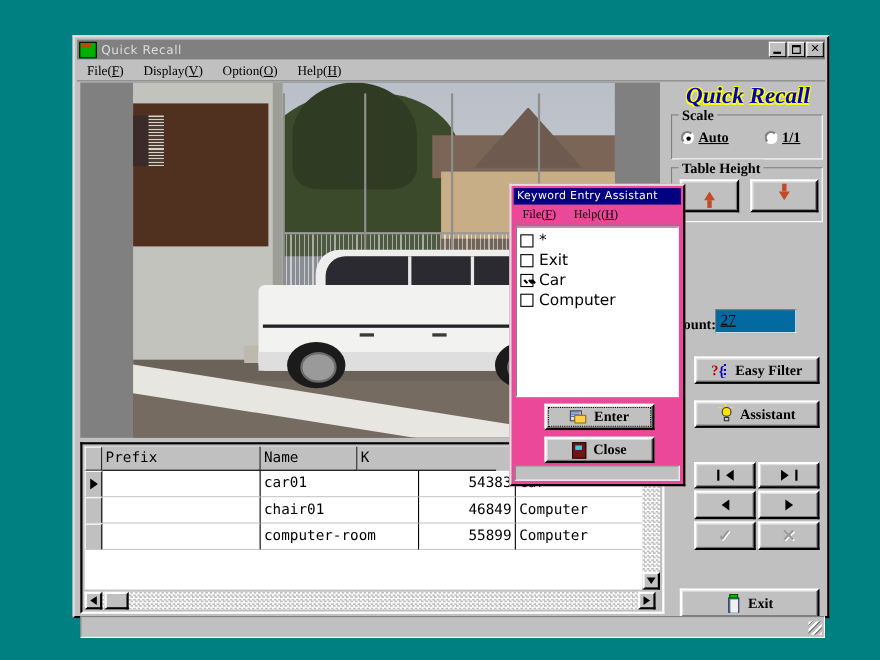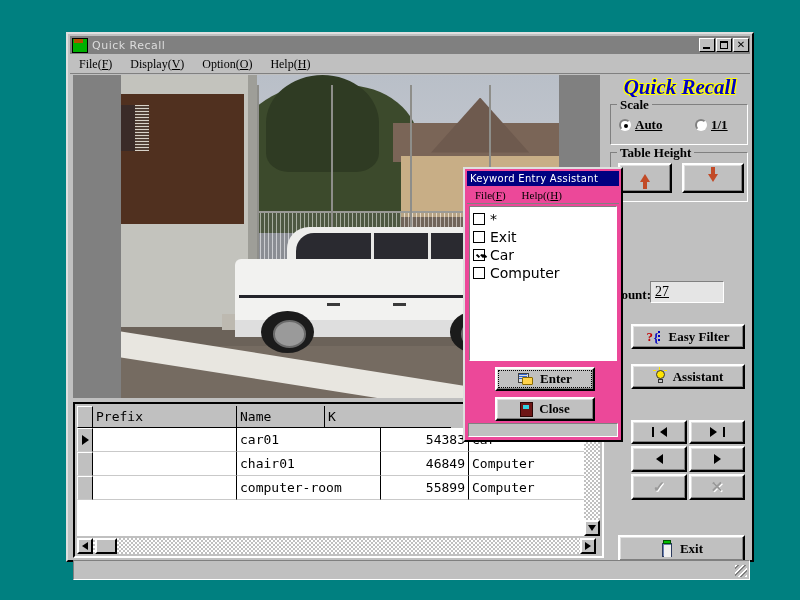--- a/index.html
+++ b/index.html
@@ -140,21 +140,21 @@
   .arrow-up{width:0;height:0;border-left:5px solid transparent;border-right:5px solid transparent;border-bottom:8px solid #c24a26;position:relative;}
   .arrow-up:after{content:"";position:absolute;left:-2px;top:8px;width:4px;height:7px;background:#c24a26;}
   .arrow-dn{width:0;height:0;border-left:5px solid transparent;border-right:5px solid transparent;border-top:8px solid #c24a26;position:relative;}
   .arrow-dn:after{content:"";position:absolute;left:-2px;top:-15px;width:4px;height:7px;background:#c24a26;}
   .tri-l{width:0;height:0;border-top:5px solid transparent;border-bottom:5px solid transparent;border-right:7px solid #000;}
   .tri-r{width:0;height:0;border-top:5px solid transparent;border-bottom:5px solid transparent;border-left:7px solid #000;}
   .bar-v{width:2px;height:10px;background:#000;}
   .check-dis{font-size:15px;color:#9a9a9a;text-shadow:1px 1px 0 #fff;}
 
   #count-label{position:absolute;left:8px;top:212px;font-family:"Liberation Serif",serif;font-weight:bold;font-size:13px;}
-  #count-box{position:absolute;left:46px;top:206px;width:74px;height:22px;background:#e5e5e5;box-sizing:border-box;
+  #count-box{position:absolute;left:46px;top:206px;width:74px;height:22px;background:#0369a1;box-sizing:border-box;
      display:flex;align-items:center;padding-left:4px;font-family:"Liberation Serif",serif;font-size:14px;text-decoration:underline;}
 
   .icon-filter{position:relative;width:16px;height:14px;flex:none;}
   .icon-filter .q{position:absolute;left:0;top:-1px;font-size:13px;color:#c00000;font-weight:bold;font-family:"Liberation Serif",serif;}
   .icon-filter .br{position:absolute;left:7px;top:0px;font-size:13px;color:#0000c0;font-family:"Liberation Serif",serif;}
   .icon-filter .dots{position:absolute;left:12px;top:1px;width:2px;height:12px;
      background:repeating-linear-gradient(#0000c0 0 2px,transparent 2px 4px);}
   .icon-bulb{position:relative;width:14px;height:15px;flex:none;}
   .icon-bulb .b{position:absolute;left:3px;top:1px;width:9px;height:9px;border-radius:50%;background:#ffe400;border:1px solid #333;box-sizing:border-box;}
   .icon-bulb .s{position:absolute;left:5px;top:10px;width:5px;height:4px;background:#c8c8c8;border:1px solid #333;box-sizing:border-box;}

